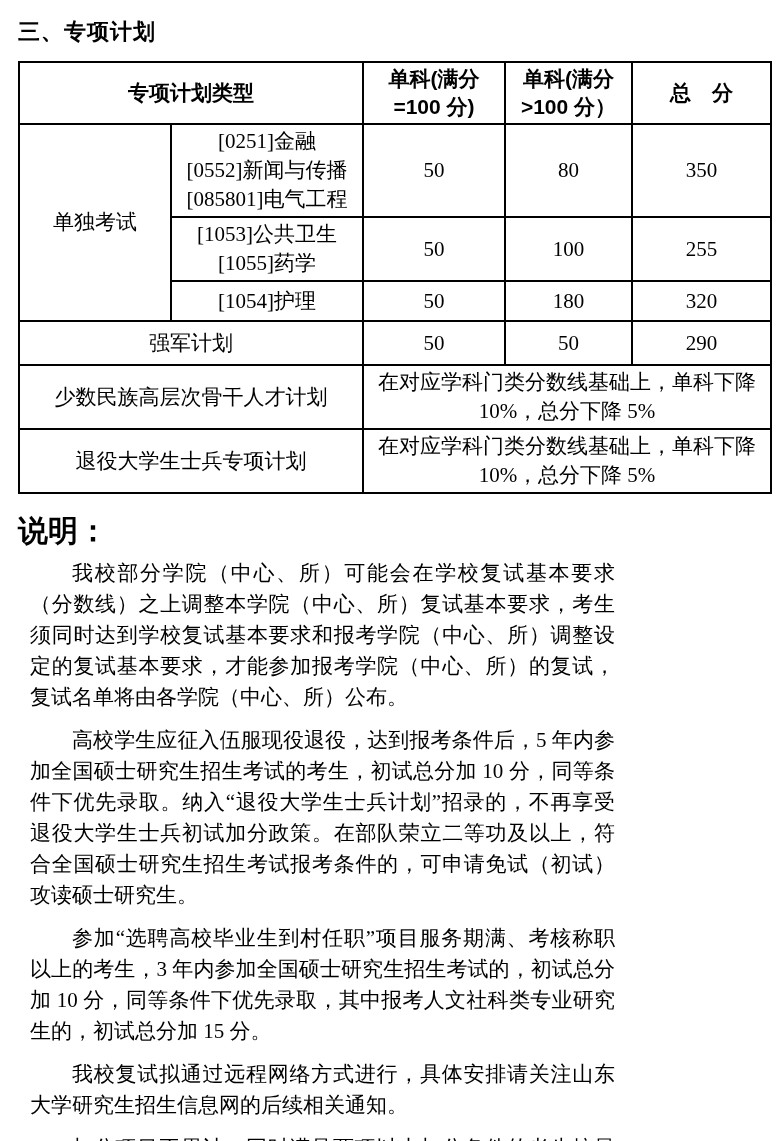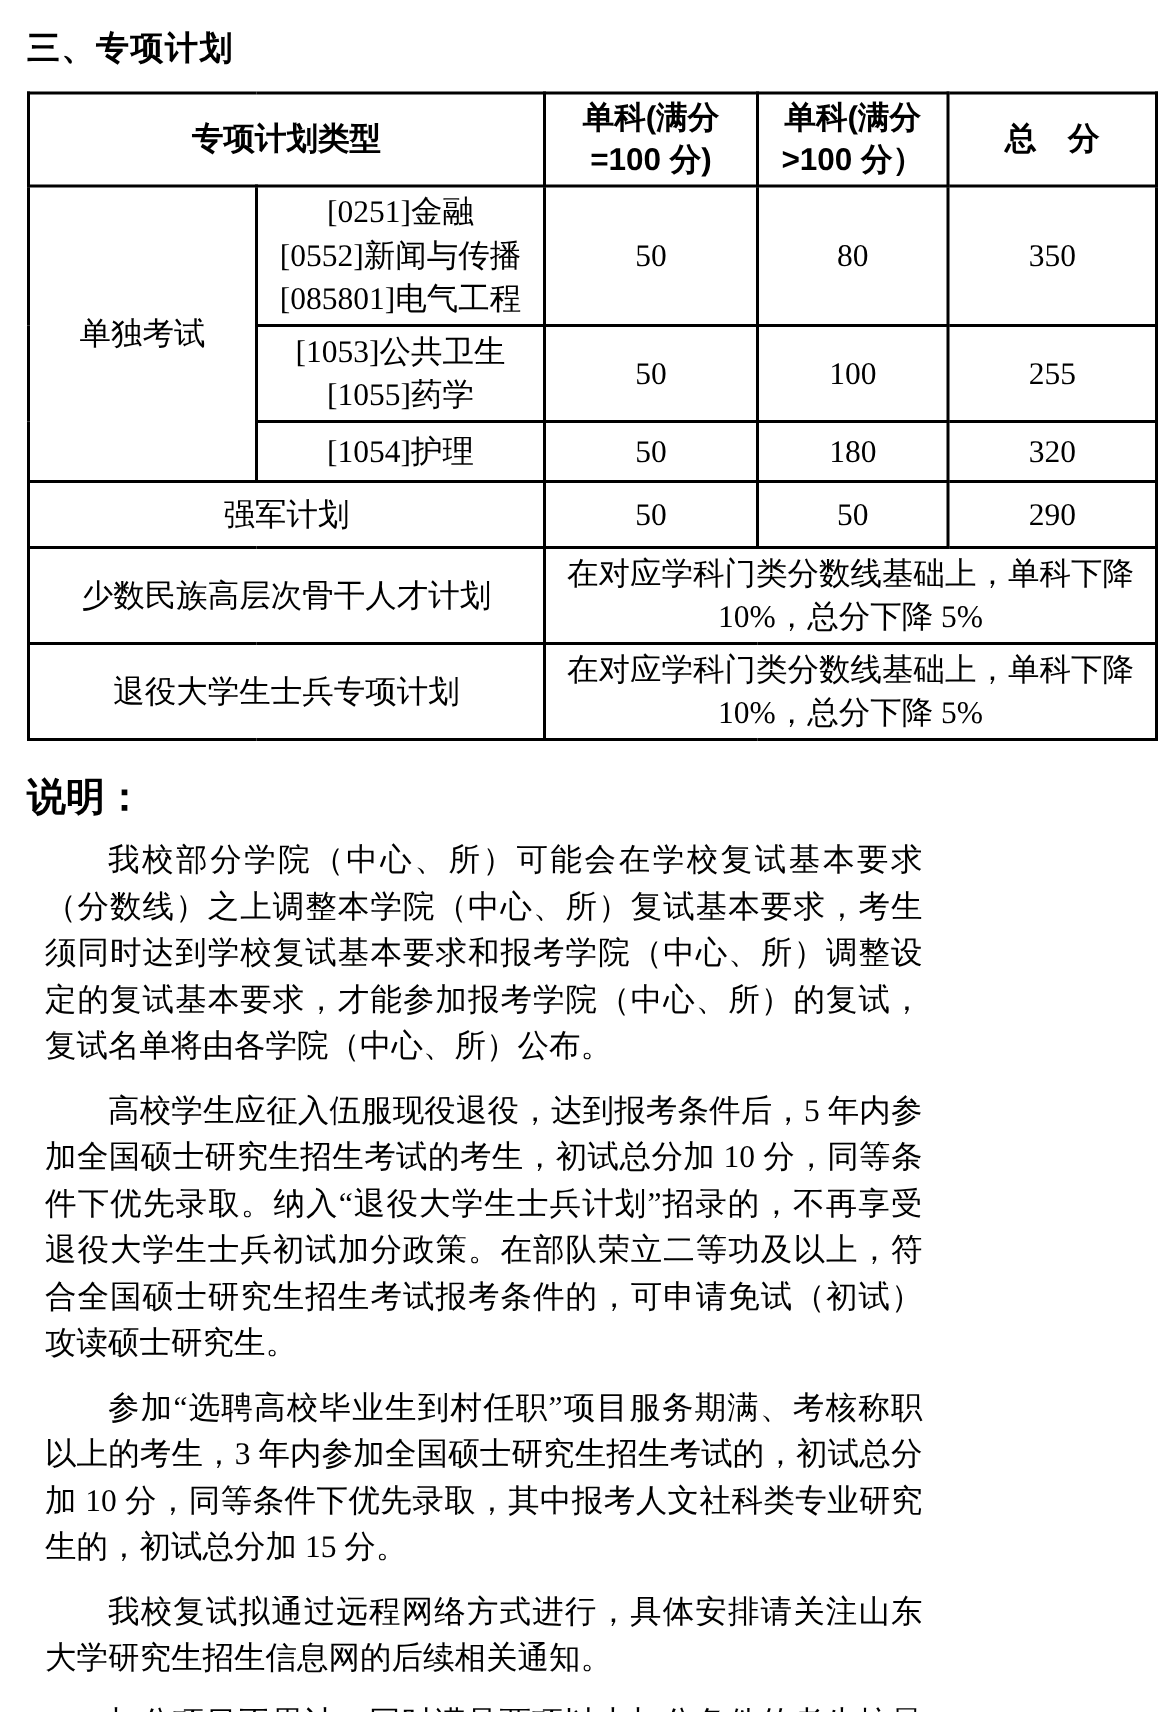--- a/index.html
+++ b/index.html
@@ -49,21 +49,21 @@
   tr.r1 { height: 86px; }
   tr.r2 { height: 58px; }
   tr.r3 { height: 40px; }
   tr.r4 { height: 44px; }
   tr.r5 { height: 57px; }
   tr.r6 { height: 58px; }
   .notes { margin-top: 22px; }
   .notes-label {
     font-family: "Liberation Sans", "DejaVu Sans", sans-serif;
     font-weight: bold;
-    font-size: 26px;
+    font-size: 30px;
     line-height: 30px;
     margin-bottom: 6px;
   }
   .para {
     margin: 12px;
     font-size: 21px;
     line-height: 31px;
     text-indent: 2em;
     text-align: justify;
   }

